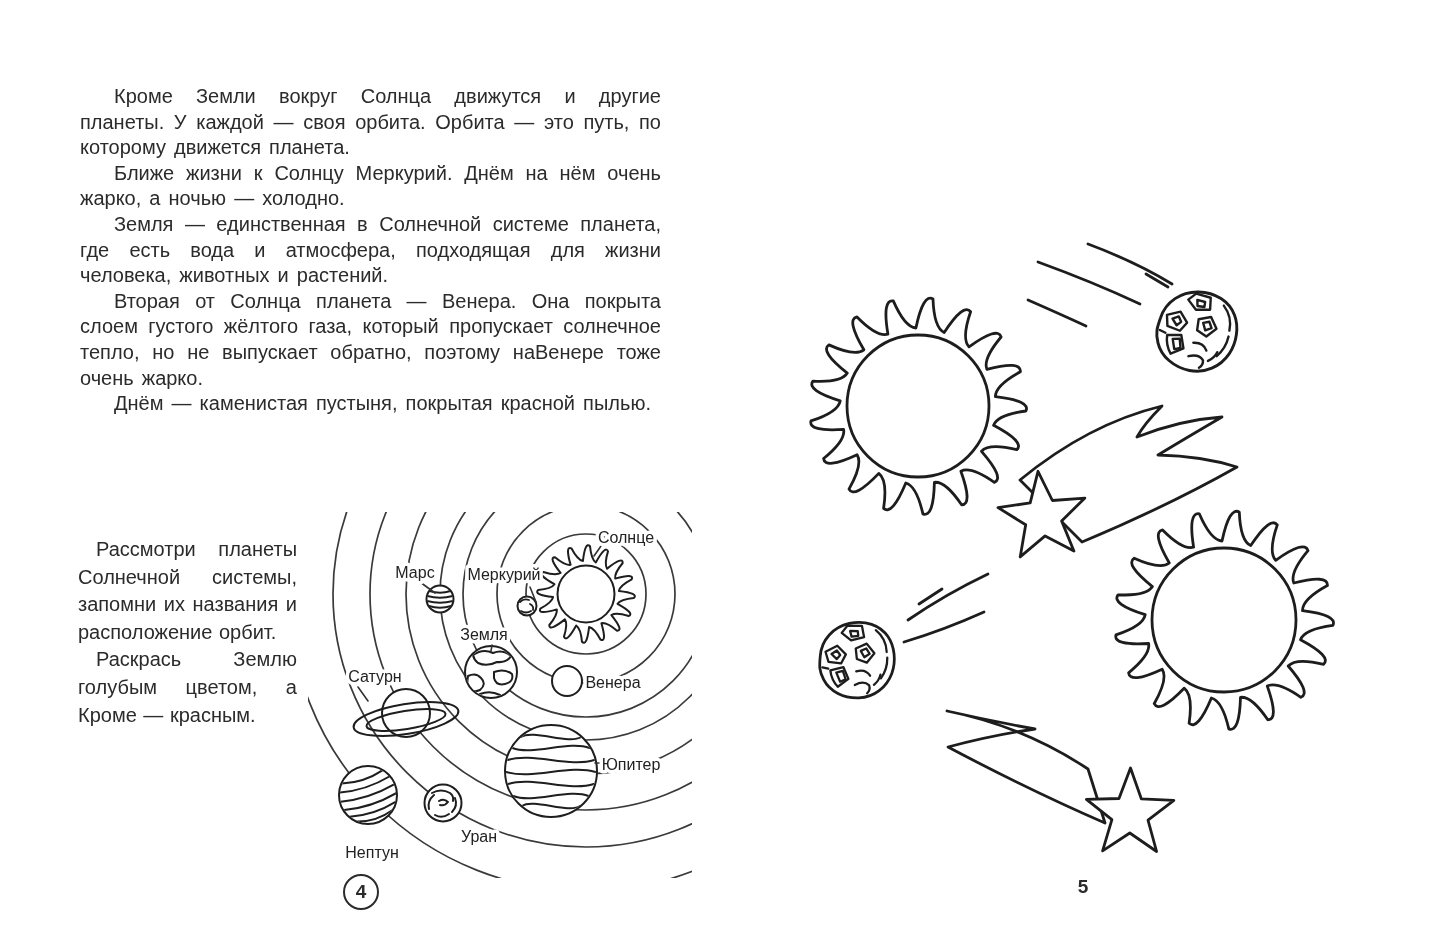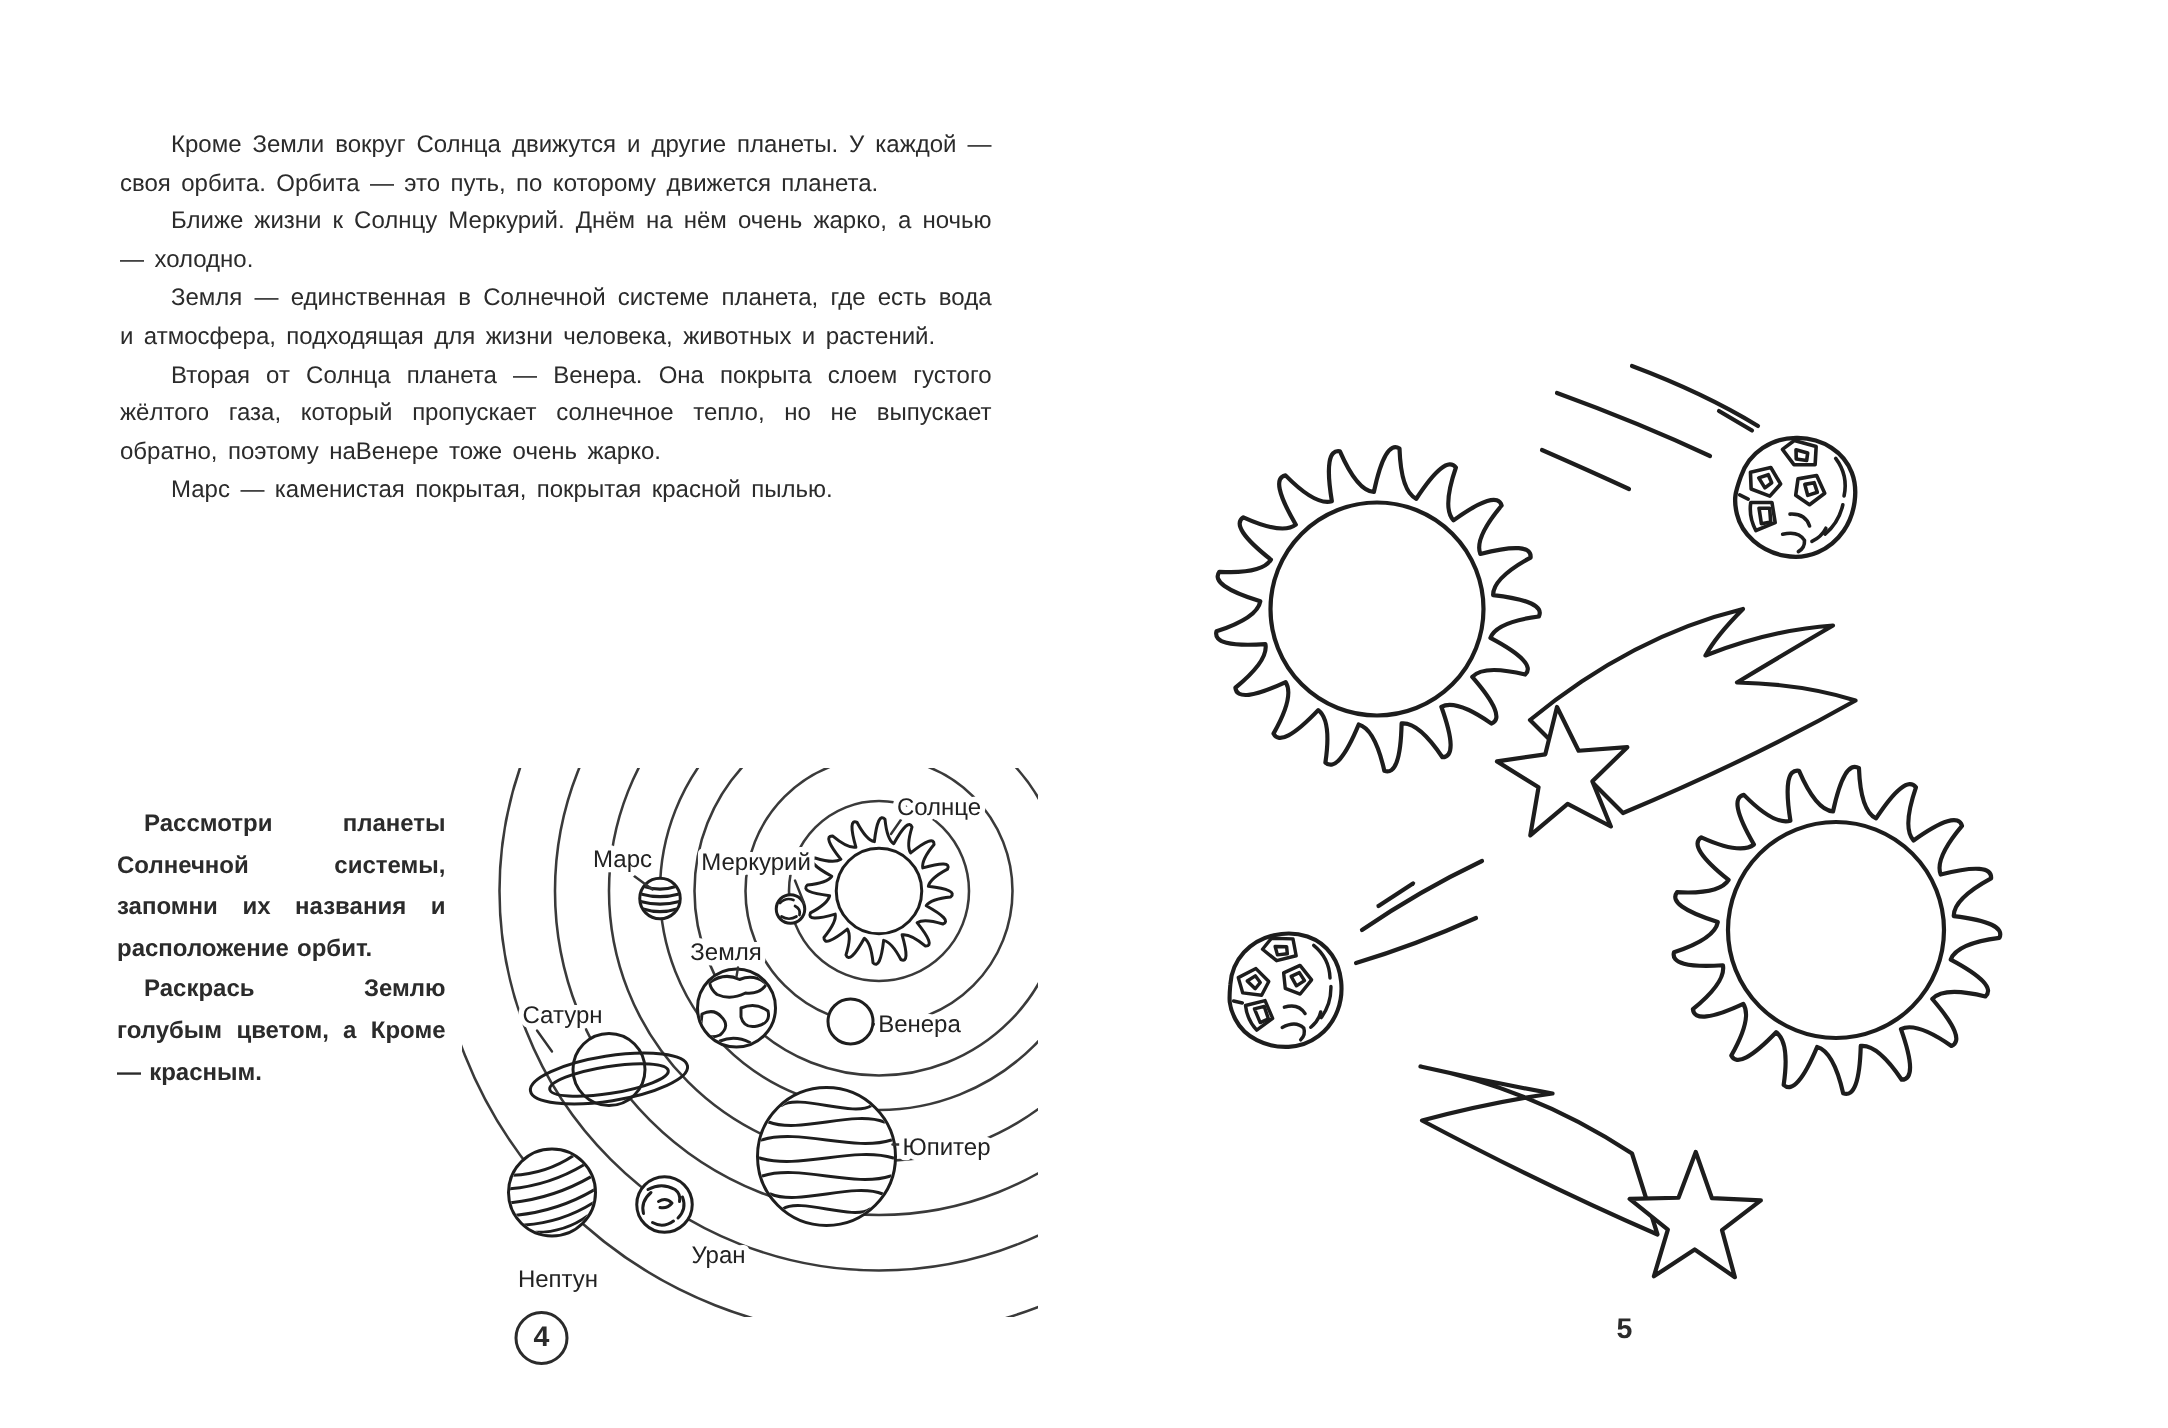--- a/index.html
+++ b/index.html
@@ -1,24 +1,24 @@
 <!DOCTYPE html>
 <html><head>
 <meta charset="utf-8">
 <style>
   *{box-sizing:border-box}
   html,body{margin:0;padding:0}
   body{width:1445px;height:952px;position:relative;background:#fff;
        font-family:"Liberation Sans","DejaVu Sans",sans-serif;color:#2b2b2b;overflow:hidden}
   .textblock{position:absolute}
-  .textblock p{margin:0;font-size:16px;line-height:25.6px;text-align:justify;
+  .textblock p{margin:0;font-size:20px;line-height:25.6px;text-align:justify;
                text-indent:34px;word-spacing:2.5px}
   .textblock p.bold{font-weight:bold}
   #left-instructions{left:78px;top:536px;width:219px}
-  #left-instructions p{font-weight:bold;line-height:27.6px;text-indent:18px;word-spacing:1px}
+  #left-instructions p{font-weight:normal;line-height:27.6px;text-indent:18px;word-spacing:1px}
   #left-text{left:80px;top:84px;width:581px}
   #right-text{left:790px;top:84px;width:578px}
   #solar-svg{position:absolute;left:308px;top:512px}
   #activity-svg{position:absolute;left:788px;top:238px}
   .dlabel{font-size:16px;fill:#222;paint-order:stroke;stroke:#fff;stroke-width:7px;
           stroke-linejoin:round;text-anchor:middle;font-family:"Liberation Sans",sans-serif}
   .pagenum-circle{position:absolute;left:343px;top:874px;width:36px;height:36px;
           border:2px solid #2b2b2b;border-radius:50%;display:flex;align-items:center;
           justify-content:center;font-weight:bold;font-size:19px}
   .pagenum{position:absolute;left:1070px;top:876px;width:26px;text-align:center;
@@ -26,21 +26,21 @@
 </style>
 </head>
 <body>
 
 <div>
   <div class="textblock" id="left-text">
     <p>Кроме Земли вокруг Солнца движутся и другие планеты. У каждой — своя орбита. Орбита — это путь, по которому движется планета.</p>
     <p>Ближе жизни к Солнцу Меркурий. Днём на нём очень жарко, а ночью — холодно.</p>
     <p>Земля — единственная в Солнечной системе планета, где есть вода и атмосфера, подходящая для жизни человека, животных и растений.</p>
     <p>Вторая от Солнца планета — Венера. Она покрыта слоем густого жёлтого газа, который пропускает солнечное тепло, но не выпускает обратно, поэтому наВенере тоже очень жарко.</p>
-    <p>Марс — каменистая покрытая, покрытая красной пылью.</p>
+    <p>Днём — каменистая пустыня, покрытая красной пылью.</p>
   </div>
 
   <div class="textblock" id="left-instructions">
     <p>Рассмотри планеты Солнечной системы, запомни их названия и расположение орбит.</p>
     <p>Раскрась Землю голубым цветом, а Кроме — красным.</p>
   </div>
 
   <svg id="solar-svg" width="384" height="366" viewBox="0 0 384 366">
     <g id="art-l" stroke="#1e1e1e" stroke-width="2" fill="none" stroke-linecap="round" stroke-linejoin="round">
         <defs>

